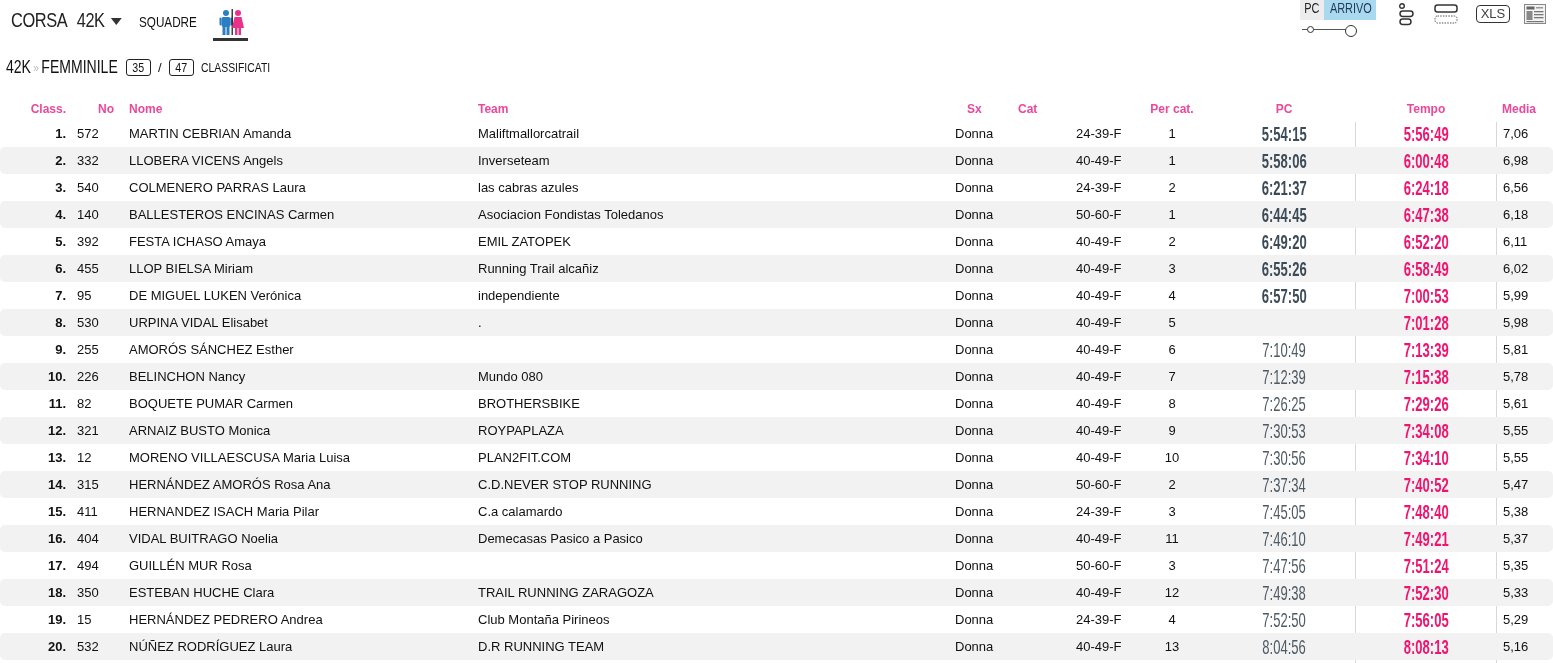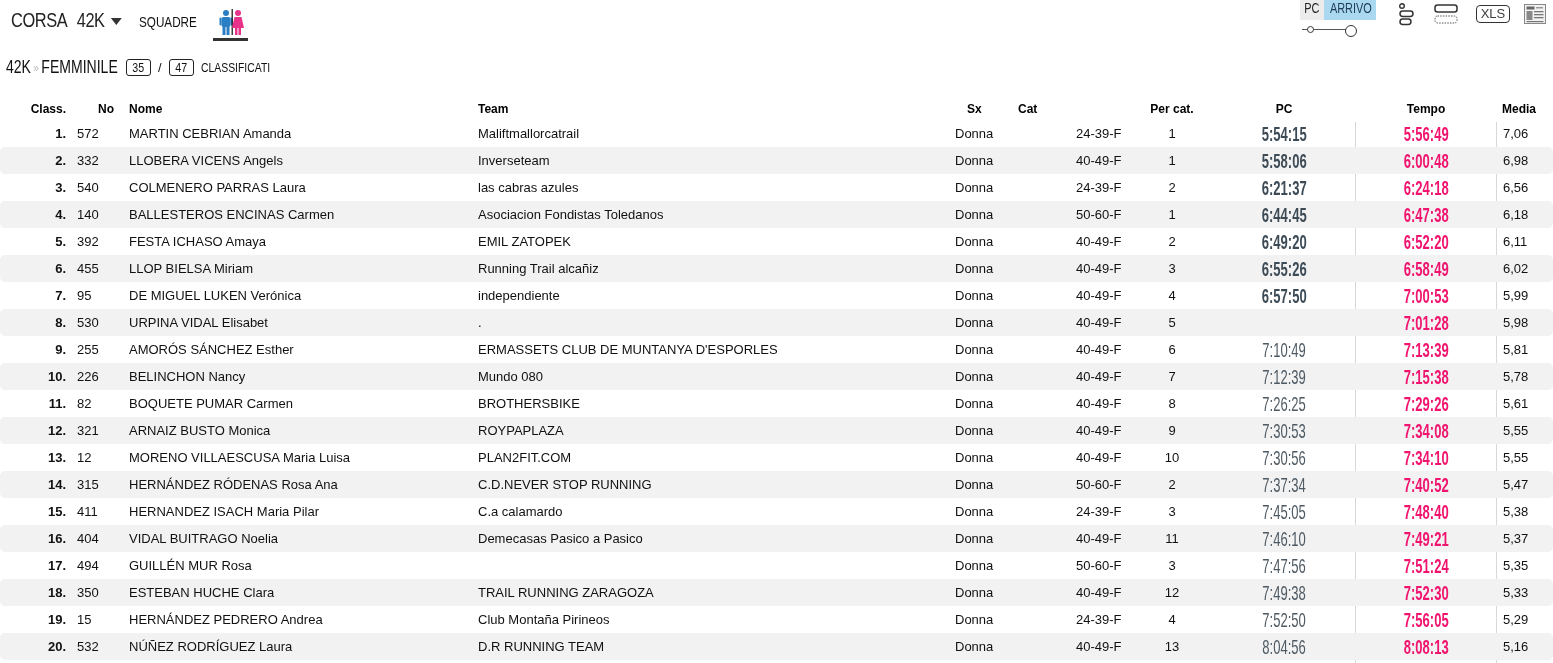--- a/index.html
+++ b/index.html
@@ -86,21 +86,21 @@
     .box-a { width: 25px; margin-left: 16px; }
     .slash { font-size: 13px; margin: 0 7px; color: #111; }
     .box-b { width: 25px; text-align: center; }
     .classificati {
       font-size: 13px; margin-left: 7px; color: #111;
       transform: scaleX(0.8); transform-origin: left center; display: inline-block;
     }
 
     
     .results { position: absolute; left: 0; top: 98px; width: 1553px; }
-    .thead { position: relative; height: 22px; font-size: 12px; font-weight: 700; color: #000000; }
+    .thead { position: relative; height: 22px; font-size: 12px; font-weight: 700; color: #ec4899; }
     .thead div { position: absolute; top: 4px; white-space: nowrap; }
     .row {
       position: relative; height: 27px; font-size: 13px; color: #111;
     }
     .row.alt { background: #f2f2f2; border-radius: 5px; }
     .row > div { position: absolute; top: 6px; white-space: nowrap; }
     .c-class { left: 20px; width: 46px; text-align: right; font-weight: 700; }
     .c-no { left: 77px; }
     .c-name { left: 129px; }
     .c-team { left: 478px; }
@@ -328,21 +328,20 @@
         <div class="c-cat">40-49-F</div>
         <div class="c-percat">5</div>
         <div class="c-pc"><span class="time pc"></span></div>
         <div class="c-tempo"><span class="time tempo">7:01:28</span></div>
         <div class="c-media">5,98</div>
       </div>
       <div class="row">
         <div class="c-class">9.</div>
         <div class="c-no">255</div>
         <div class="c-name">AMORÓS SÁNCHEZ Esther</div>
-        <div class="c-team">ERMASSETS CLUB DE MUNTANYA D'ESPORLES</div>
         <div class="c-sx">Donna</div>
         <div class="c-cat">40-49-F</div>
         <div class="c-percat">6</div>
         <div class="c-pc"><span class="time pc light">7:10:49</span></div>
         <div class="c-tempo"><span class="time tempo">7:13:39</span></div>
         <div class="c-media">5,81</div>
       </div>
       <div class="row alt">
         <div class="c-class">10.</div>
         <div class="c-no">226</div>
@@ -387,21 +386,21 @@
         <div class="c-sx">Donna</div>
         <div class="c-cat">40-49-F</div>
         <div class="c-percat">10</div>
         <div class="c-pc"><span class="time pc light">7:30:56</span></div>
         <div class="c-tempo"><span class="time tempo">7:34:10</span></div>
         <div class="c-media">5,55</div>
       </div>
       <div class="row alt">
         <div class="c-class">14.</div>
         <div class="c-no">315</div>
-        <div class="c-name">HERNÁNDEZ RÓDENAS Rosa Ana</div>
+        <div class="c-name">HERNÁNDEZ AMORÓS Rosa Ana</div>
         <div class="c-team">C.D.NEVER STOP RUNNING</div>
         <div class="c-sx">Donna</div>
         <div class="c-cat">50-60-F</div>
         <div class="c-percat">2</div>
         <div class="c-pc"><span class="time pc light">7:37:34</span></div>
         <div class="c-tempo"><span class="time tempo">7:40:52</span></div>
         <div class="c-media">5,47</div>
       </div>
       <div class="row">
         <div class="c-class">15.</div>

